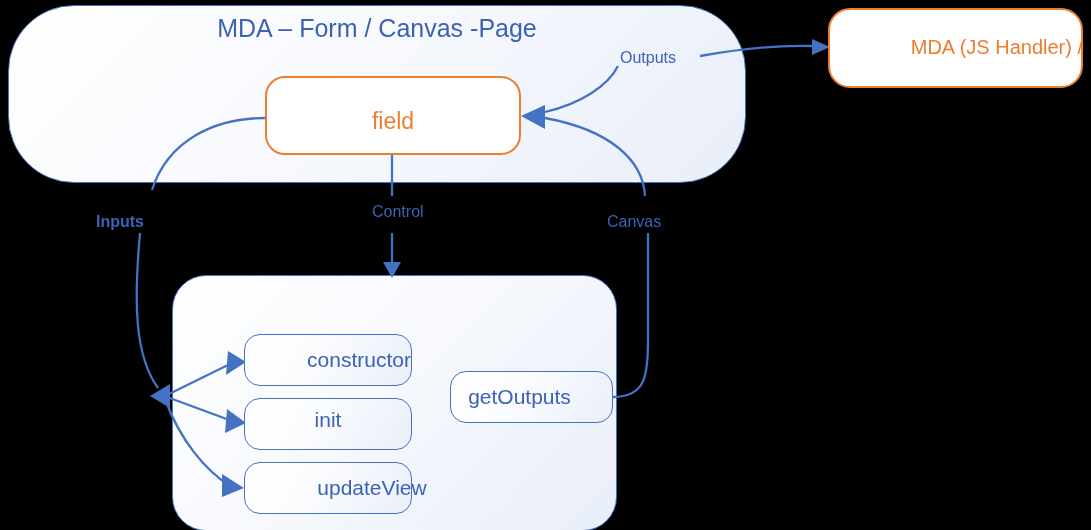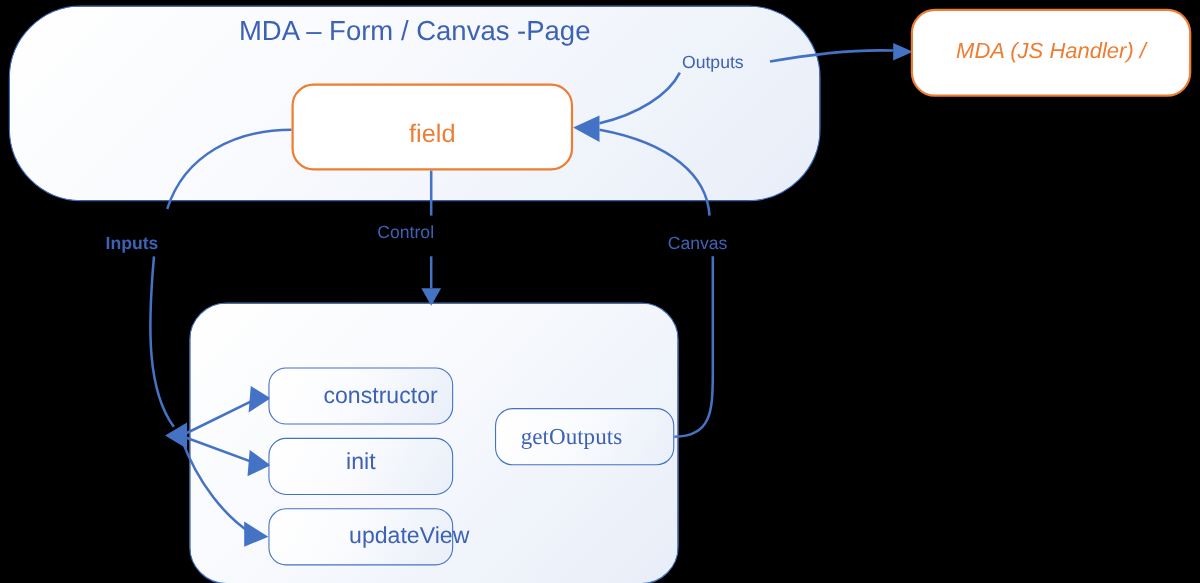--- a/index.html
+++ b/index.html
@@ -98,49 +98,48 @@
     justify-content: center;
     font-size: 23px;
     color: #ED7D31;
   }
   .txt-handler {
     left: 828px;
     top: 8px;
     width: 255px;
     height: 80px;
     display: flex;
-    flex-direction: row;
-    align-items: center;
+    flex-direction: column;
+    align-items: flex-end;
     justify-content: center;
     font-size: 20px;
     color: #ED7D31;
     line-height: 1.28;
-    font-style: italic;
   }
   .txt-method {
     position: absolute;
     display: flex;
     align-items: center;
     justify-content: center;
     font-size: 21px;
     color: #3D62B5;
     pointer-events: none;
   }
-  .txt-constructor { left: 244px; top: 334px; width: 204px; height: 52px; }
+  .txt-constructor { left: 244px; top: 334px; width: 204px; height: 52px; padding-left: 13px; }
   .txt-init        { left: 244px; top: 398px; width: 168px; height: 44px; }
   .txt-updateview  { left: 244px; top: 462px; width: 168px; height: 52px; margin-left: 44px; }
-  .txt-getoutputs  { left: 450px; top: 371px; width: 139px; height: 52px; font-family: Liberation Serif, serif; }
+  .txt-getoutputs  { left: 450px; top: 371px; width: 139px; height: 52px; }
 
   .edge-lbl {
     font-size: 16px;
     color: #3D62B5;
     background: transparent;
   }
   .lbl-inputs   { left: 96px;  top: 213px; font-weight: bold; }
-  .lbl-control  { left: 343px; top: 203px; }
+  .lbl-control  { left: 372px; top: 203px; }
   .lbl-outputs  { left: 607px; top: 213px; }
   .lbl-onchange { left: 620px; top: 49px;  }
 
   svg.overlay {
     position: absolute;
     left: 0;
     top: 0;
     width: 1091px;
     height: 530px;
     pointer-events: none;

